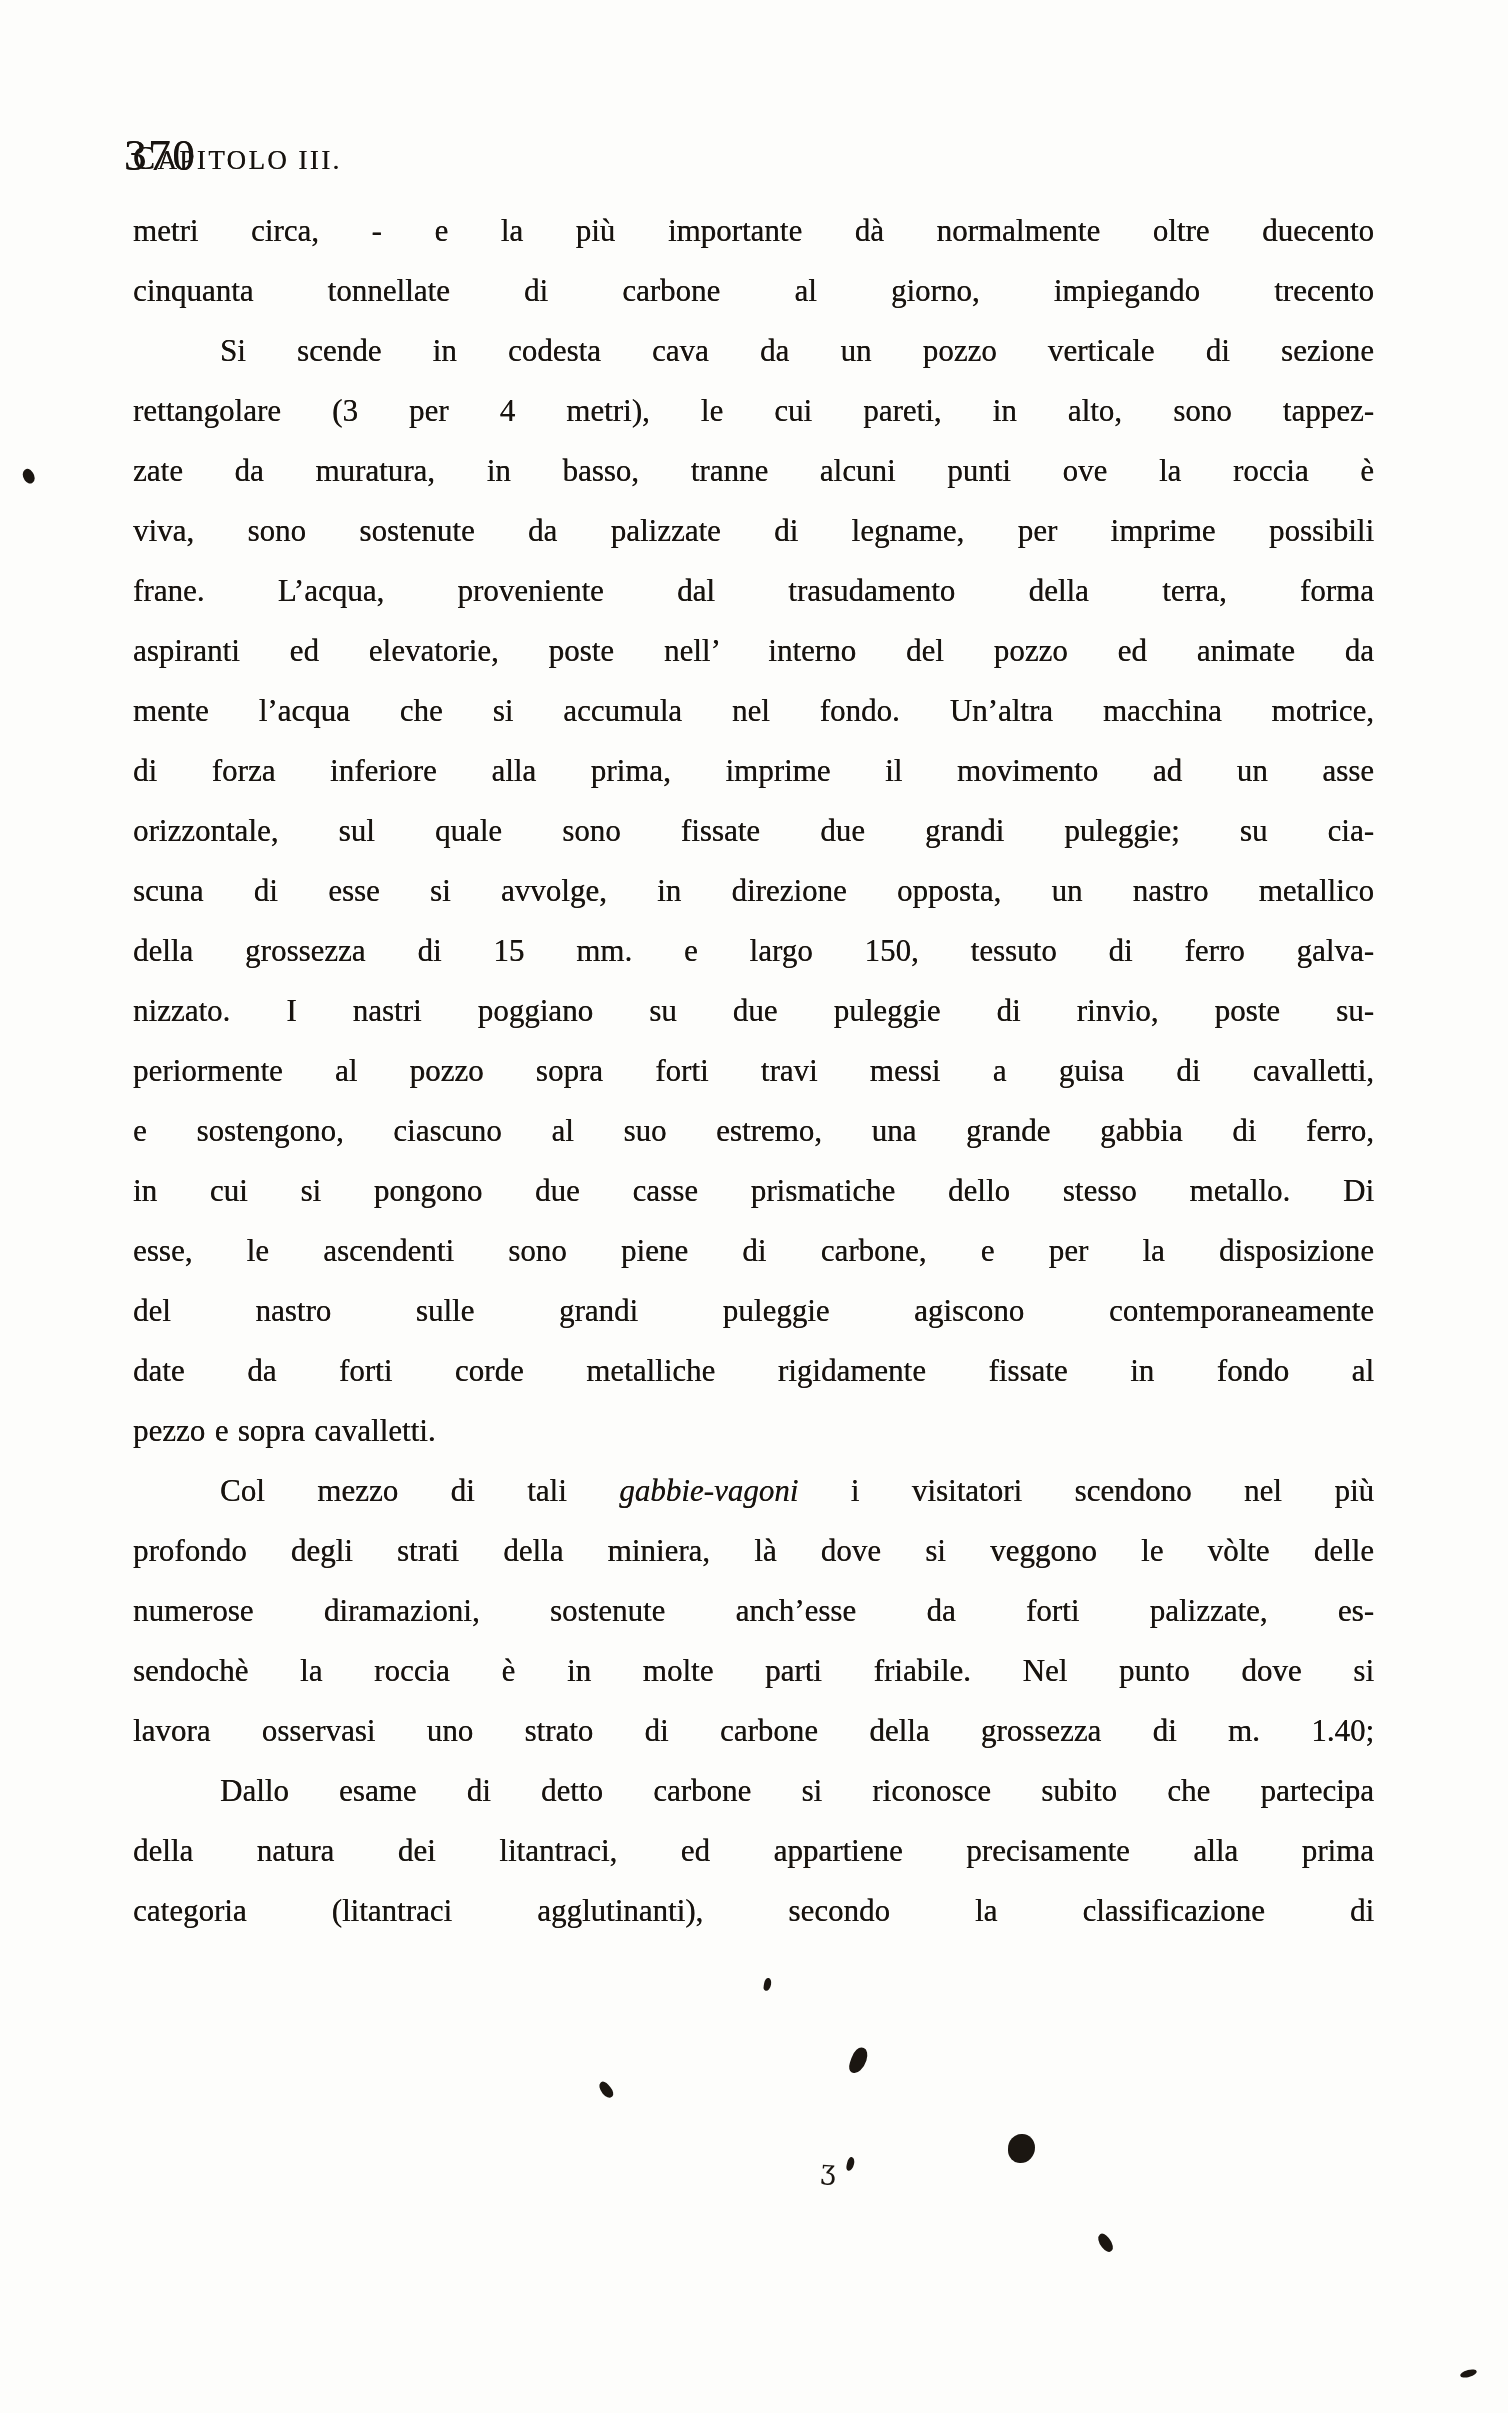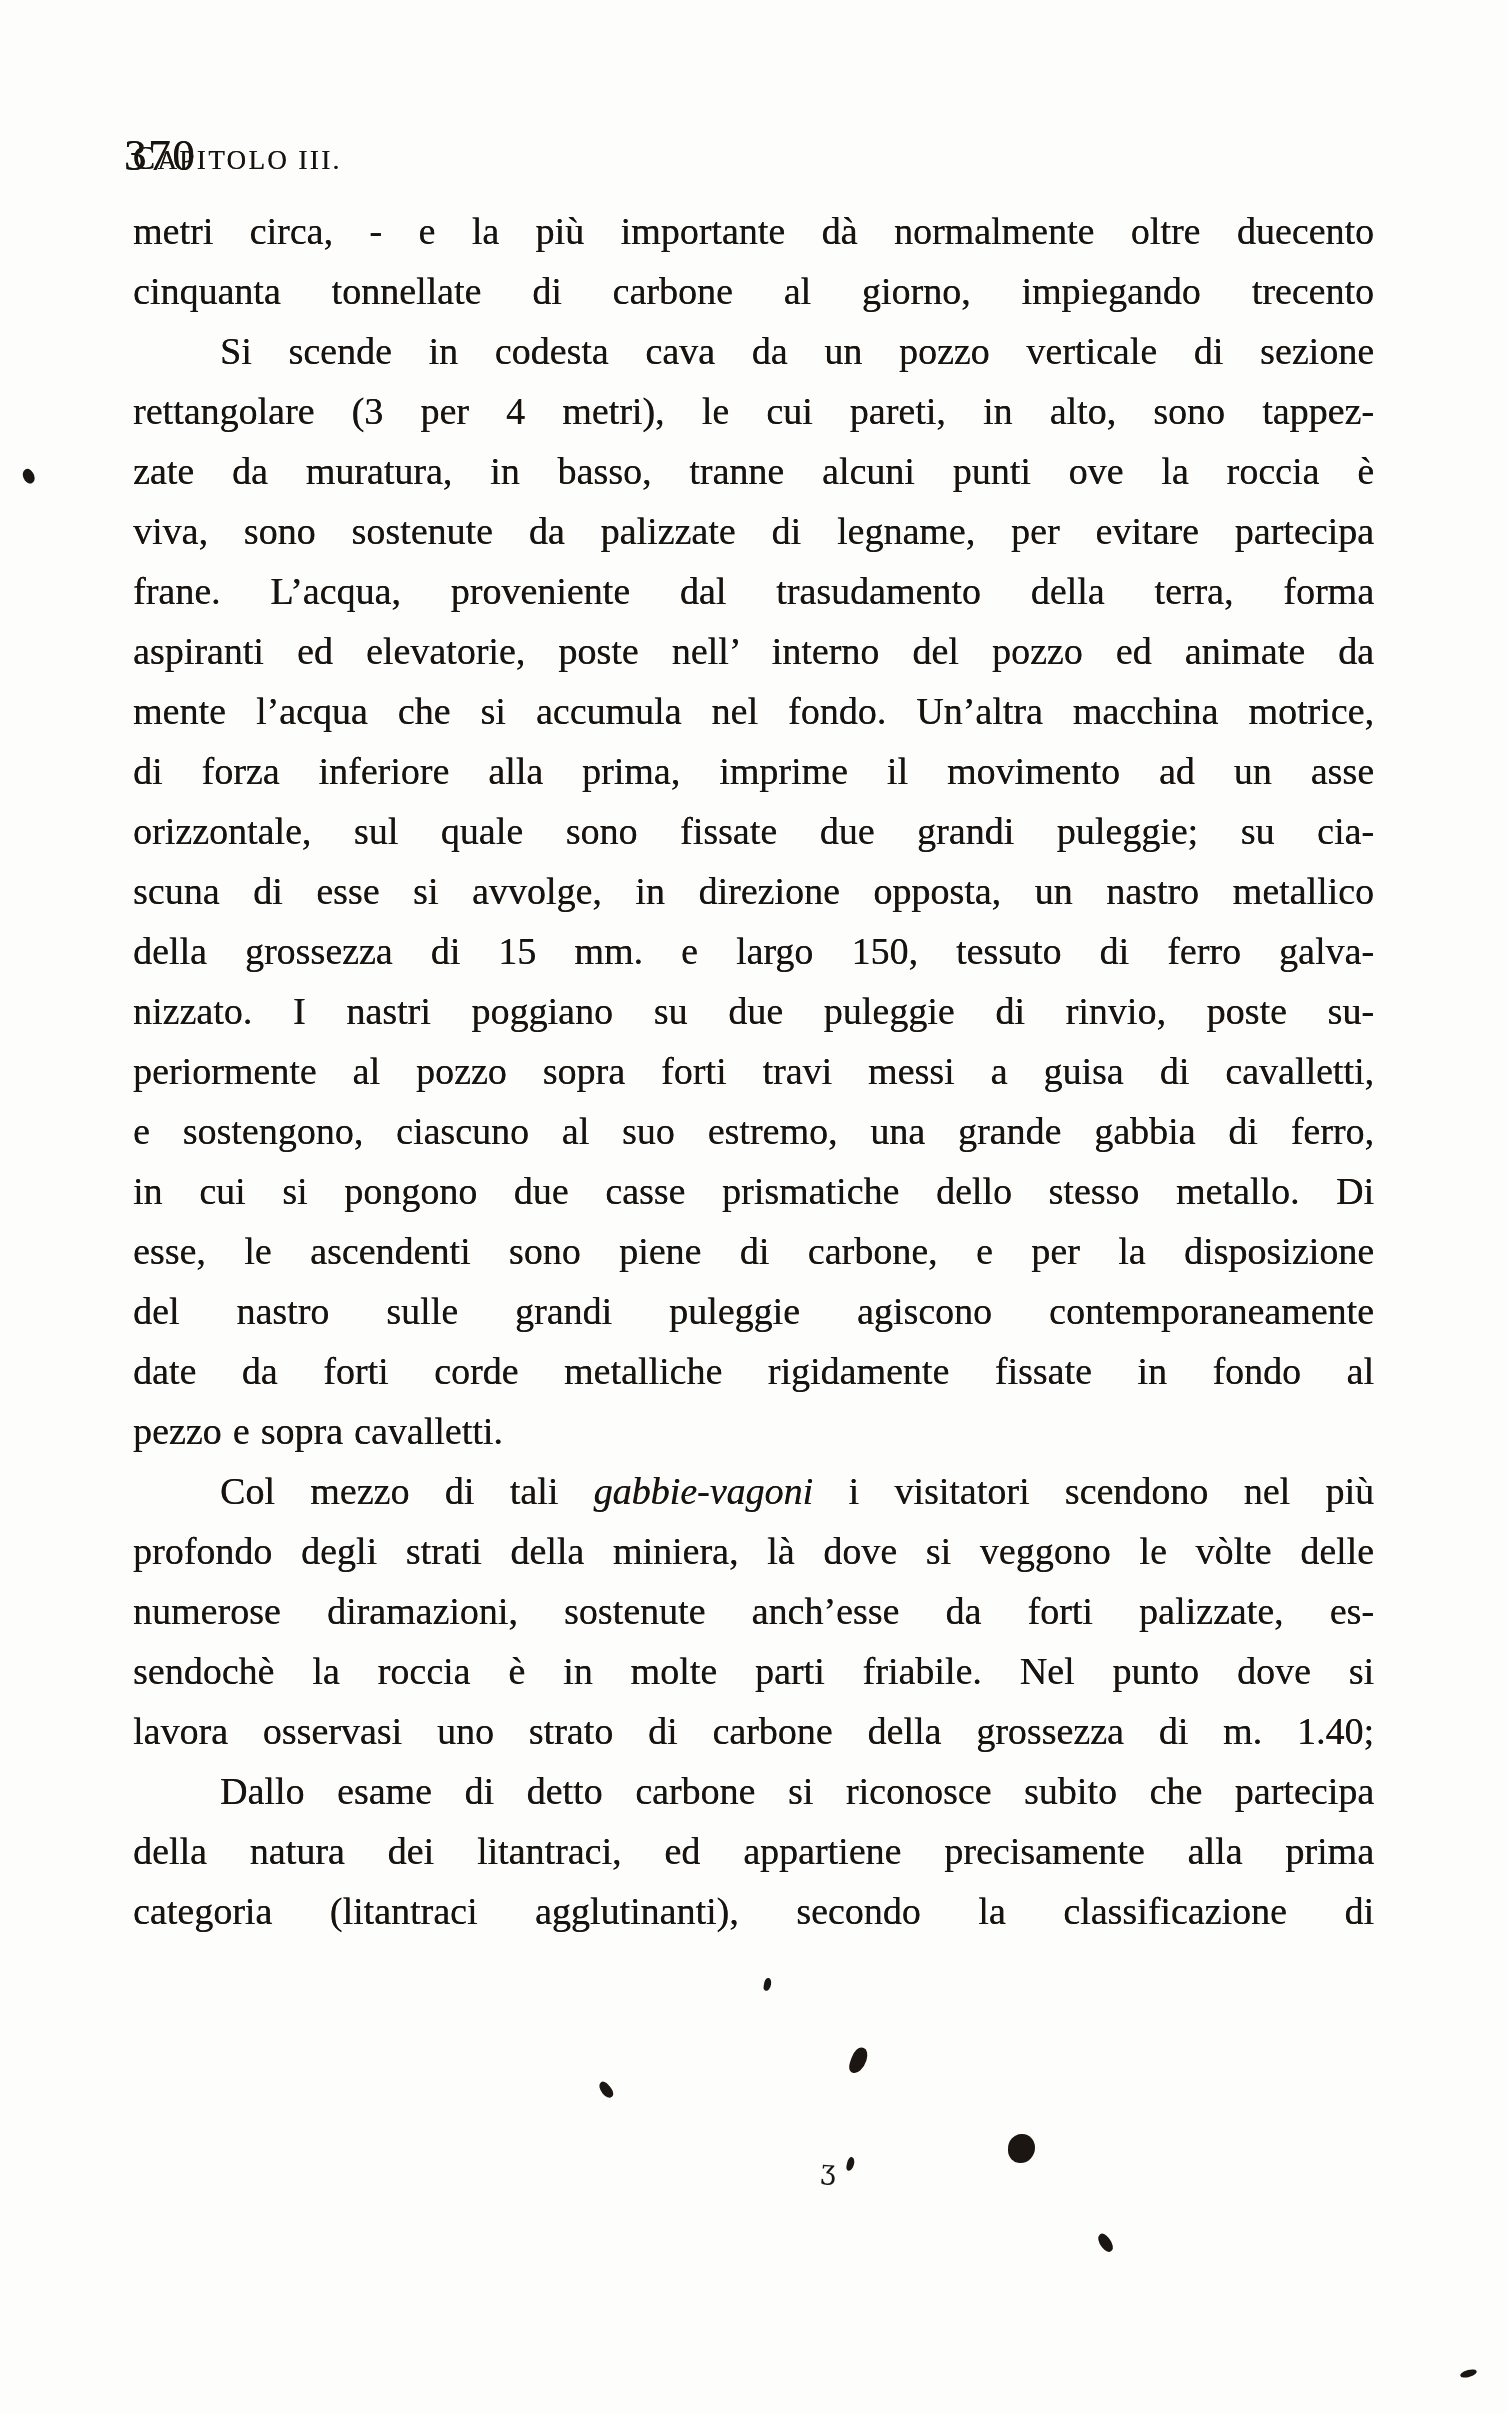--- a/index.html
+++ b/index.html
@@ -41,21 +41,21 @@
   }
   .text-block {
     position: absolute;
     left: 133px;
     top: 201px;
     width: 1241px;
   }
   .line {
     height: 60px;
     line-height: 60px;
-    font-size: 38px;
+    font-size: 31px;
     word-spacing: 1.6px;
     text-align: justify;
     text-align-last: left;
     white-space: normal;
     overflow: visible;
     text-shadow: 0.3px 0.3px 0.6px #342e27;
   }
   .line.just {
     text-align-last: justify;
   }
@@ -84,21 +84,21 @@
 <div class="page-number">370</div>
 
 <div class="running-head">CAPITOLO III.</div>
 
 <div class="text-block">
     <div class="line just"><span>metri circa, - e la più importante dà normalmente oltre duecento</span></div>
     <div class="line just"><span>cinquanta tonnellate di carbone al giorno, impiegando trecento</span></div>
     <div class="line indent just"><span>Si scende in codesta cava da un pozzo verticale di sezione</span></div>
     <div class="line just"><span>rettangolare (3 per 4 metri), le cui pareti, in alto, sono tappez-</span></div>
     <div class="line just"><span>zate da muratura, in basso, tranne alcuni punti ove la roccia è</span></div>
-    <div class="line just"><span>viva, sono sostenute da palizzate di legname, per evitare partecipa</span></div>
+    <div class="line just"><span>viva, sono sostenute da palizzate di legname, per imprime possibili</span></div>
     <div class="line just"><span>frane. L’acqua, proveniente dal trasudamento della terra, forma</span></div>
     <div class="line just"><span>aspiranti ed elevatorie, poste nell’ interno del pozzo ed animate da</span></div>
     <div class="line just"><span>mente l’acqua che si accumula nel fondo. Un’altra macchina motrice,</span></div>
     <div class="line just"><span>di forza inferiore alla prima, imprime il movimento ad un asse</span></div>
     <div class="line just"><span>orizzontale, sul quale sono fissate due grandi puleggie; su cia-</span></div>
     <div class="line just"><span>scuna di esse si avvolge, in direzione opposta, un nastro metallico</span></div>
     <div class="line just"><span>della grossezza di 15 mm. e largo 150, tessuto di ferro galva-</span></div>
     <div class="line just"><span>nizzato. I nastri poggiano su due puleggie di rinvio, poste su-</span></div>
     <div class="line just"><span>periormente al pozzo sopra forti travi messi a guisa di cavalletti,</span></div>
     <div class="line just"><span>e sostengono, ciascuno al suo estremo, una grande gabbia di ferro,</span></div>

